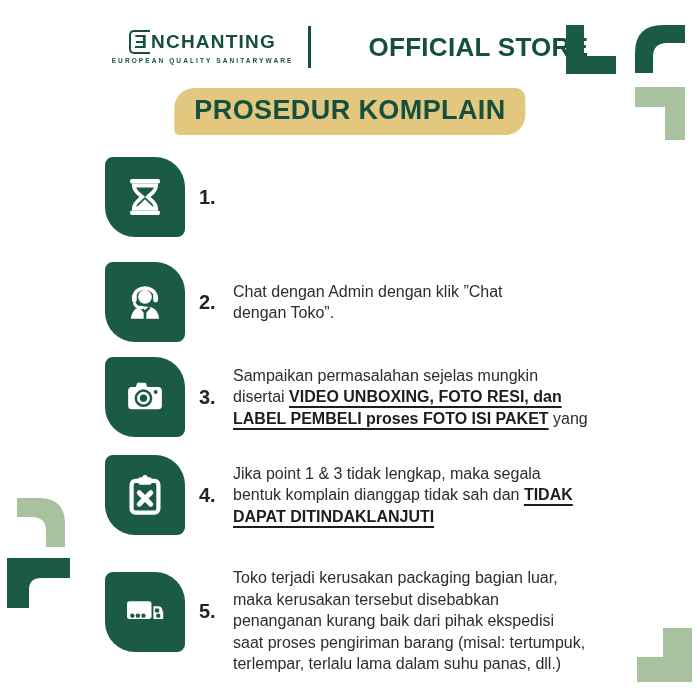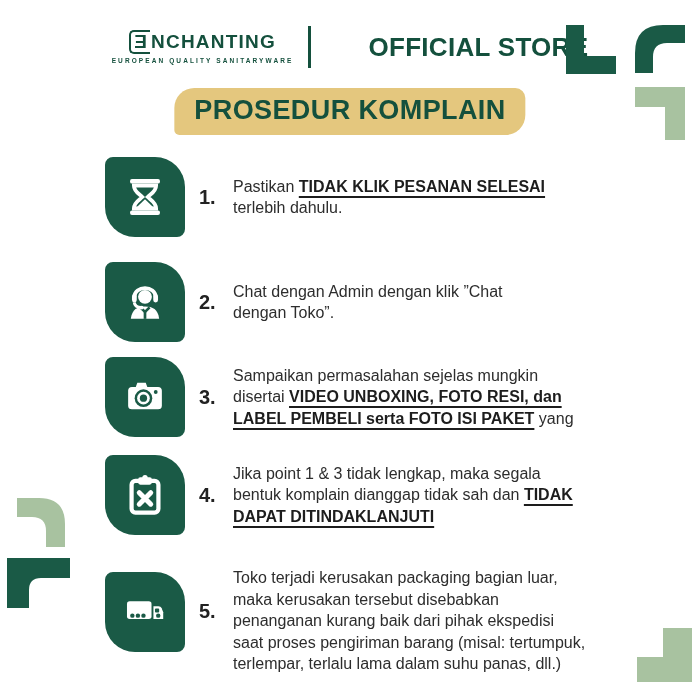--- a/index.html
+++ b/index.html
@@ -69,21 +69,20 @@
   <div class="step step-1">
     <div class="tile">
       <svg viewBox="0 0 24 24">
         <rect class="fg-white" x="4.2" y="2.6" width="15.6" height="2.4" rx="1"></rect>
         <rect class="fg-white" x="4.2" y="19" width="15.6" height="2.4" rx="1"></rect>
         <path class="st-white" stroke-width="2" d="M6.2 6 H17.8 C17.8 9.2 14.8 10.6 13.4 12 C14.8 13.4 17.8 14.8 17.8 18 H6.2 C6.2 14.8 9.2 13.4 10.6 12 C9.2 10.6 6.2 9.2 6.2 6 Z"></path>
         <path class="fg-white" d="M12 13.2 L16.6 17.6 H7.4 Z"></path>
       </svg>
     </div>
     <div class="num">1.</div>
-    <div class="text"><span>Pastikan </span><span class="bu">TIDAK KLIK PESANAN SELESAI</span><br><span>terlebih dahulu.</span></div>
   </div>
 
   <div class="step step-2">
     <div class="tile">
       <svg viewBox="0 0 24 24">
         <circle class="fg-white" cx="12" cy="9.3" r="3.6"></circle>
         <path class="fg-white" d="M4.6 20.8 C5.2 15.9 8 14.4 12 14.4 C16 14.4 18.8 15.9 19.4 20.8 Z"></path>
         <path class="st-green" stroke-width="1.4" d="M9.6 14.8 L12 17.2 L14.4 14.8"></path>
         <path class="st-green" stroke-width="1.4" d="M12 17.2 L12 20.8"></path>
         <path class="st-white" stroke-width="2" d="M6.4 9.5 C6.4 3.2 17.6 3.2 17.6 9.5"></path>
@@ -102,21 +101,21 @@
       <svg viewBox="0 0 24 24">
         <rect class="fg-white" x="3.2" y="6.8" width="17.6" height="11.6" rx="2"></rect>
         <path class="fg-white" d="M7.2 6.8 L8 4.6 H12.4 L13.2 6.8 Z"></path>
         <circle class="fg-green" cx="11.2" cy="12.6" r="4.6"></circle>
         <circle class="fg-white" cx="11.2" cy="12.6" r="3.3"></circle>
         <circle class="fg-green" cx="11.2" cy="12.6" r="1.9"></circle>
         <circle class="fg-green" cx="17.6" cy="9.4" r="1"></circle>
       </svg>
     </div>
     <div class="num">3.</div>
-    <div class="text"><span>Sampaikan permasalahan sejelas mungkin</span><br><span>disertai </span><span class="bu">VIDEO UNBOXING, FOTO RESI, dan</span><br><span class="bu">LABEL PEMBELI serta FOTO ISI PAKET</span><span> yang</span><br></div>
+    <div class="text"><span>Sampaikan permasalahan sejelas mungkin</span><br><span>disertai </span><span class="bu">VIDEO UNBOXING, FOTO RESI, dan</span><br><span class="bu">LABEL PEMBELI proses FOTO ISI PAKET</span><span> yang</span><br></div>
   </div>
 
   <div class="step step-4">
     <div class="tile">
       <svg viewBox="0 0 24 24">
         <rect class="st-white" stroke-width="2.2" x="5" y="4.6" width="14" height="16.6" rx="2"></rect>
         <rect class="fg-white" x="8.4" y="2.8" width="7.2" height="3.8" rx="1.2"></rect>
         <circle class="fg-white" cx="12" cy="2.9" r="1.4"></circle>
         <path class="st-white" stroke-width="2.6" stroke-linecap="round" d="M9 10.8 L15 16.8 M15 10.8 L9 16.8"></path>
       </svg>

